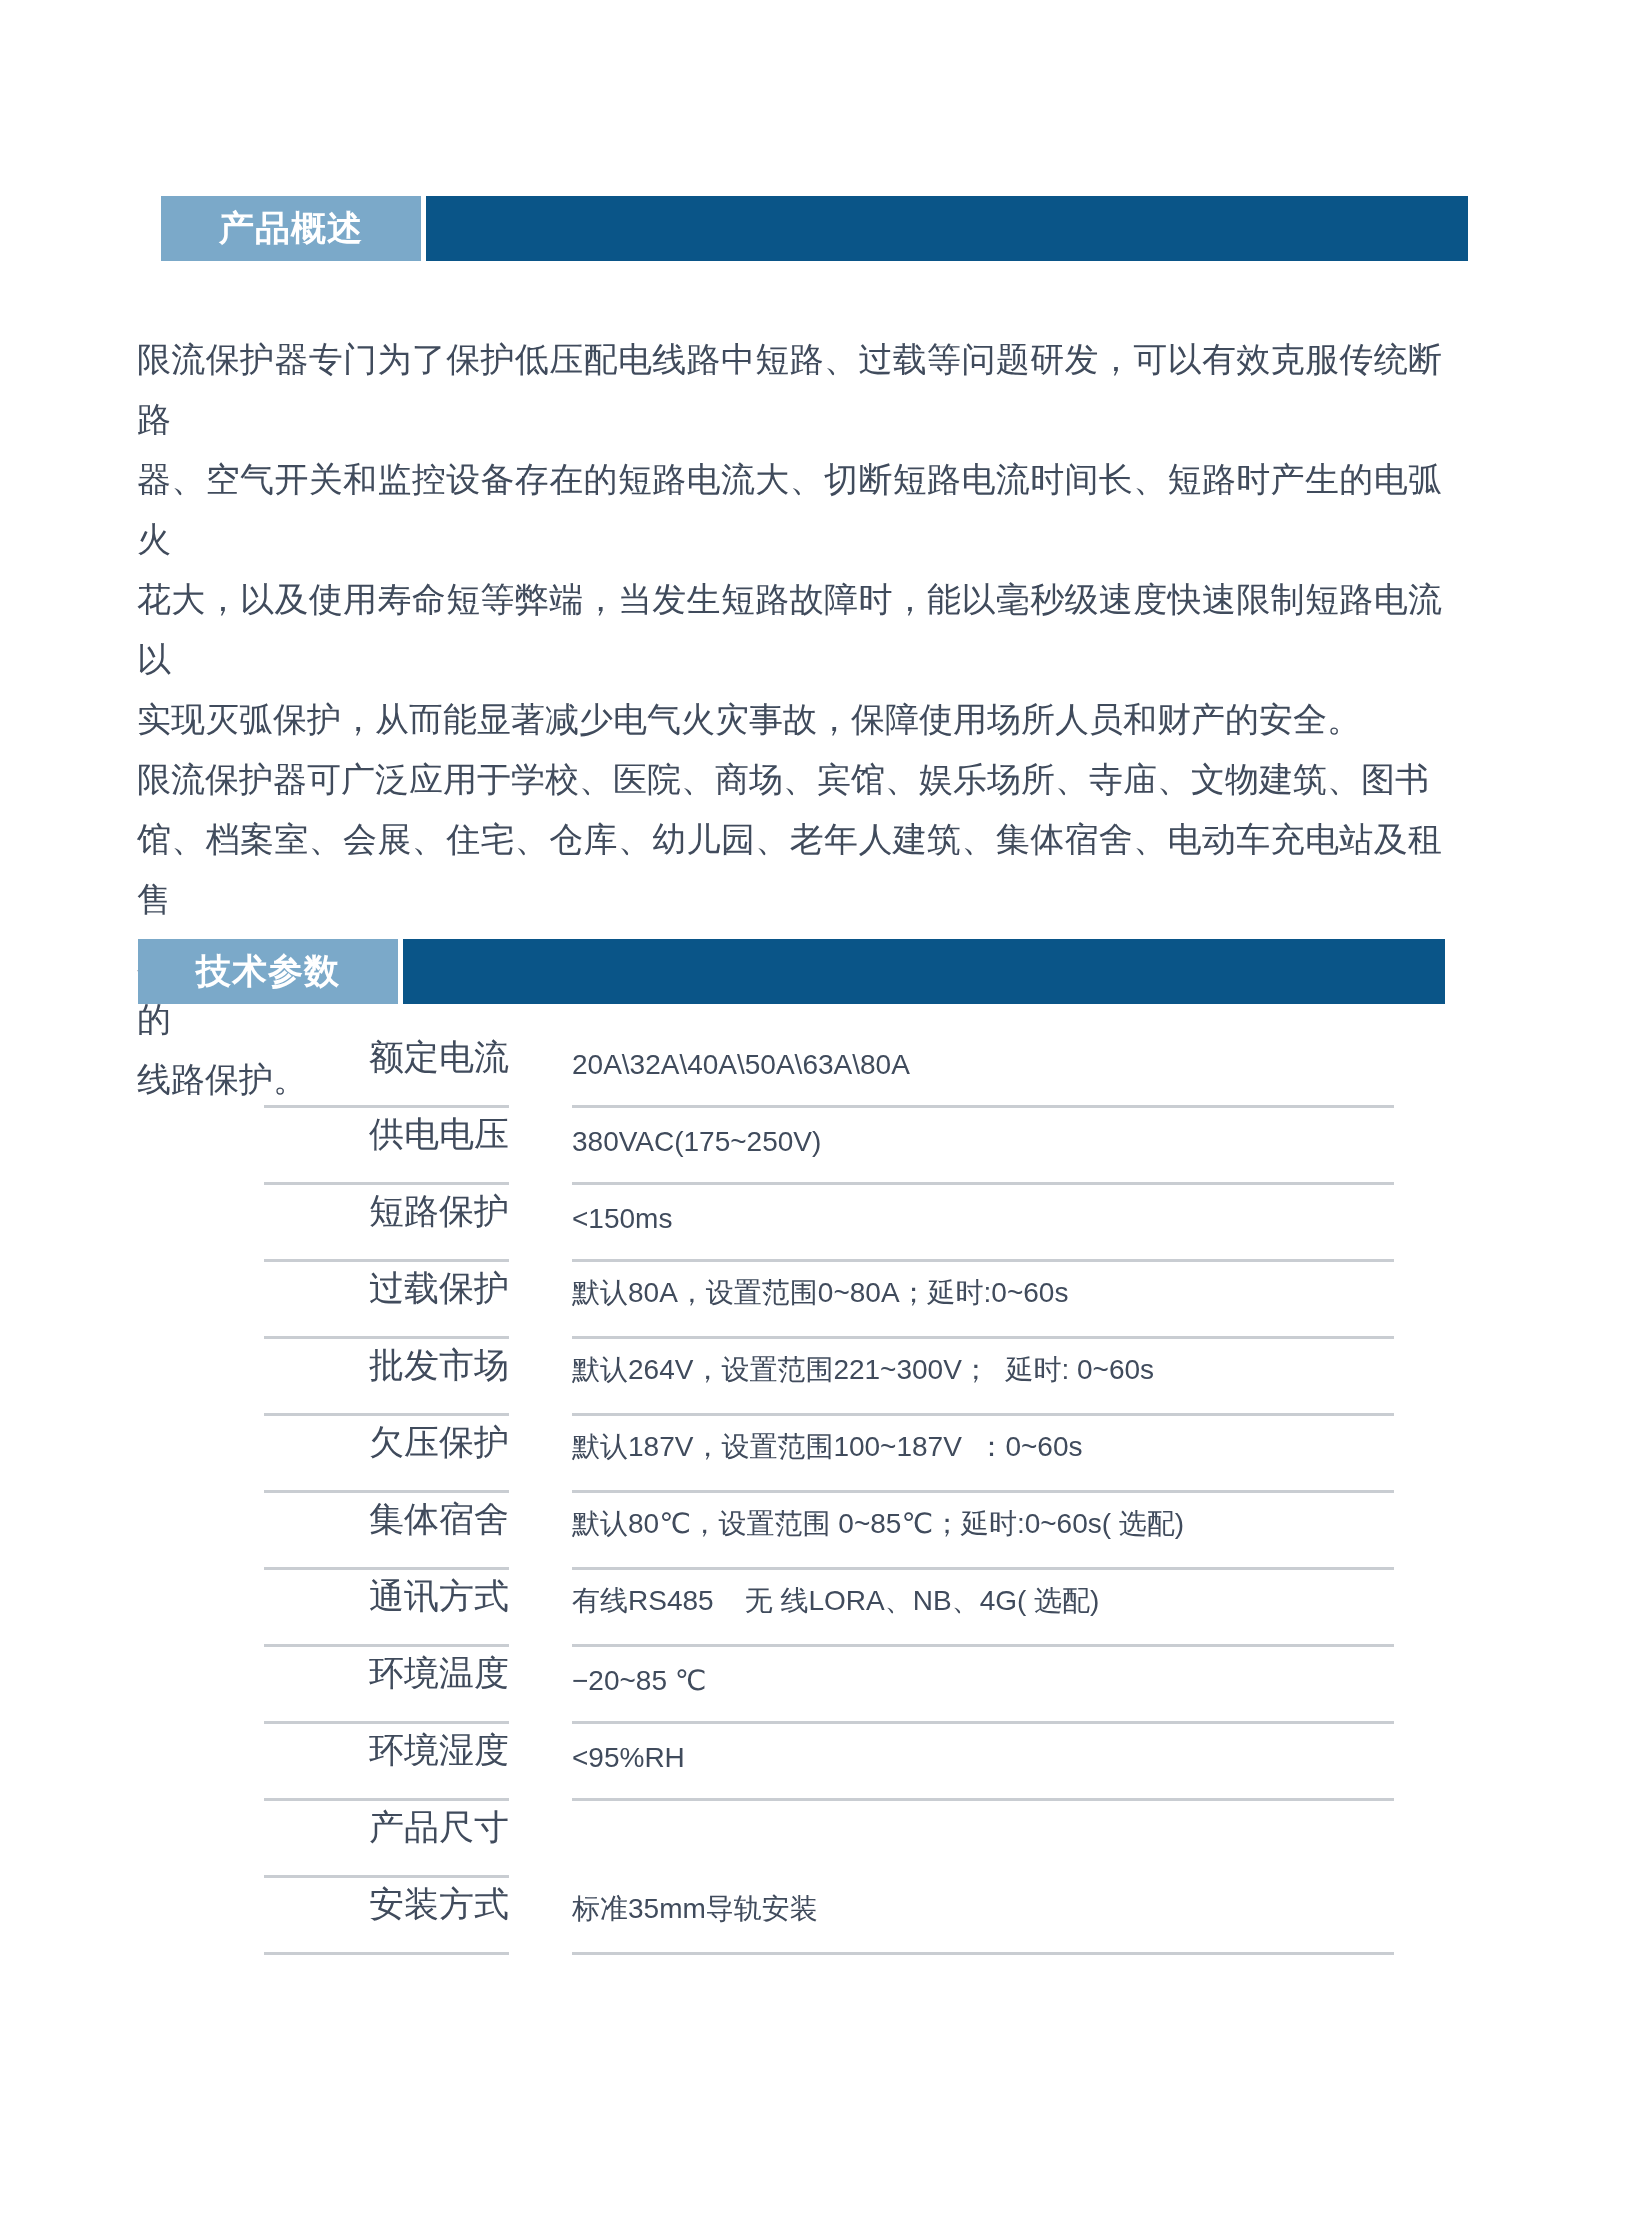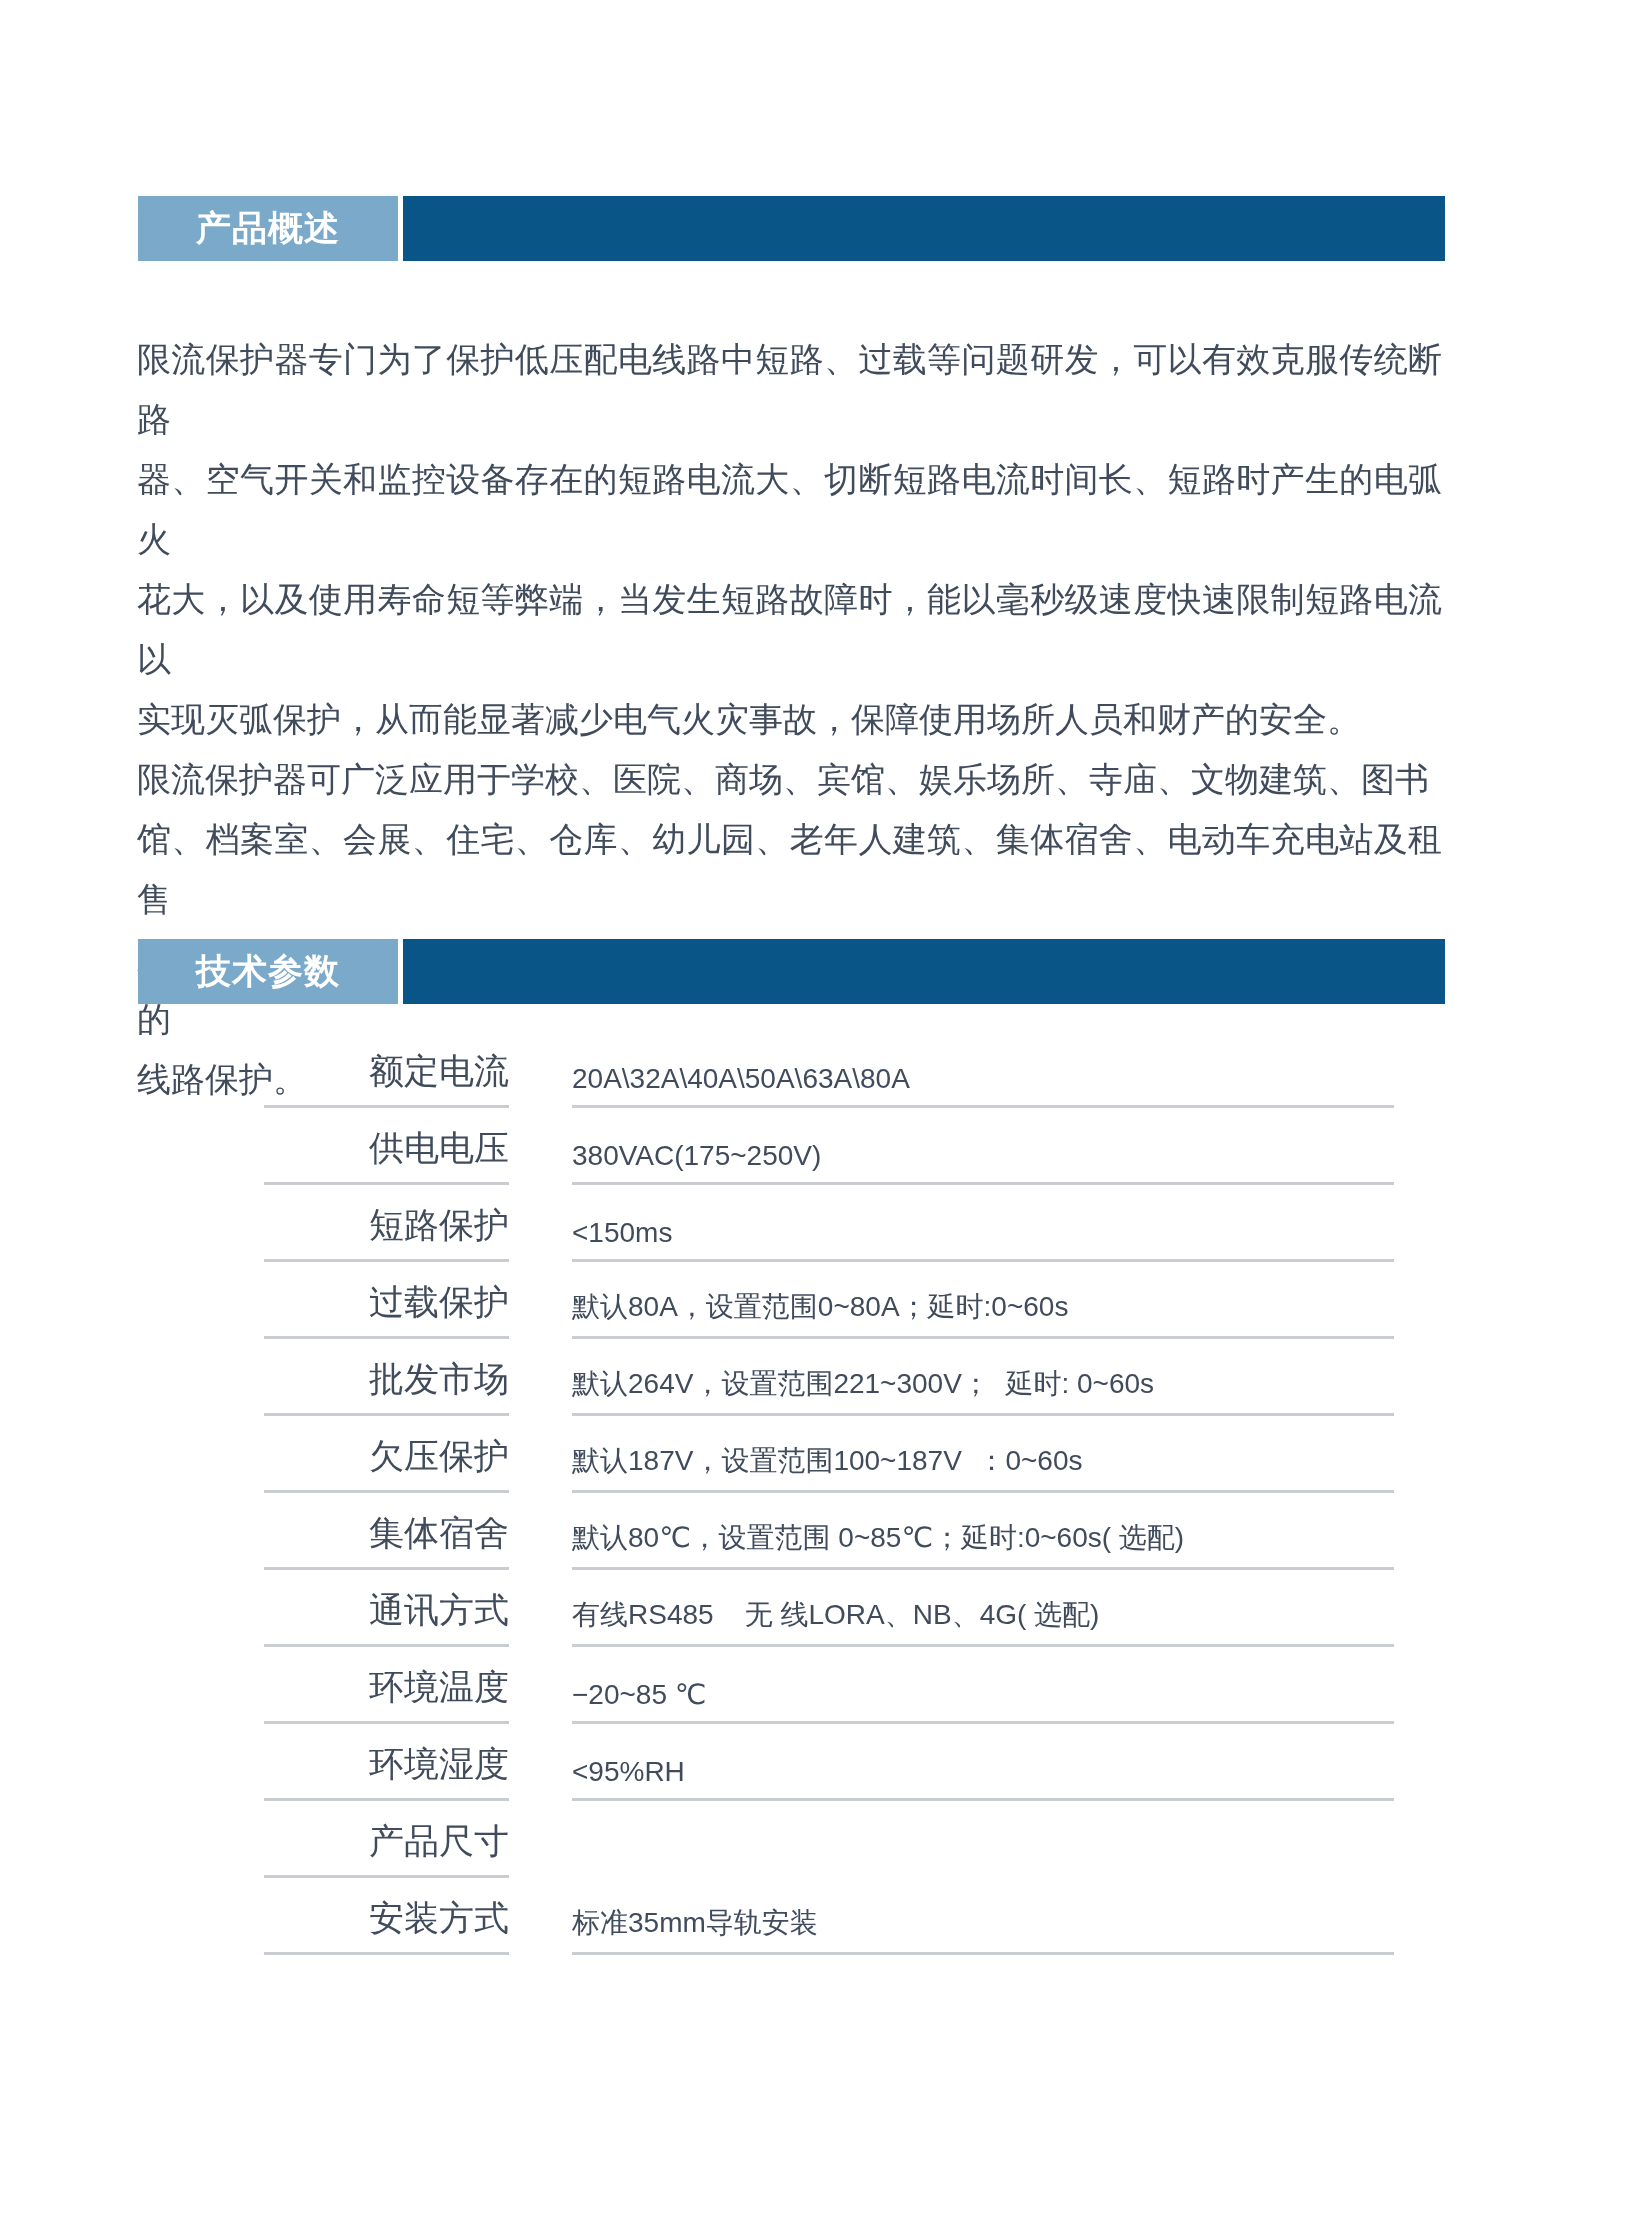--- a/index.html
+++ b/index.html
@@ -18,21 +18,21 @@
 
   
   .section-header {
     position: absolute;
     left: 138px;
     width: 1307px;
     height: 65px;
     display: flex;
     align-items: stretch;
   }
-  .section-header.first  { top: 196px; }
+  .section-header.first  { top: 196px; margin-left: 23px; }
   .section-header.second { top: 939px; }
   .badge {
     width: 260px;
     background: var(--badge);
     color: var(--badge_text);
     font-size: 35px;
     font-weight: bold;
     display: flex;
     align-items: center;
     justify-content: center;
@@ -74,21 +74,21 @@
     width: 1130px;
   }
   .spec-row {
     display: flex;
     height: 77px;
     align-items: stretch;
   }
   .spec-label, .spec-value {
     display: flex;
     align-items: flex-end;
-    padding-bottom: 10px;
+    padding-bottom: 24px;
     box-sizing: border-box;
     border-bottom: 3px solid var(--line);
     color: var(--text);
   }
   .spec-label {
     width: 245px;
     justify-content: flex-end;
     font-size: 35px;
     flex: 0 0 auto;
   }

